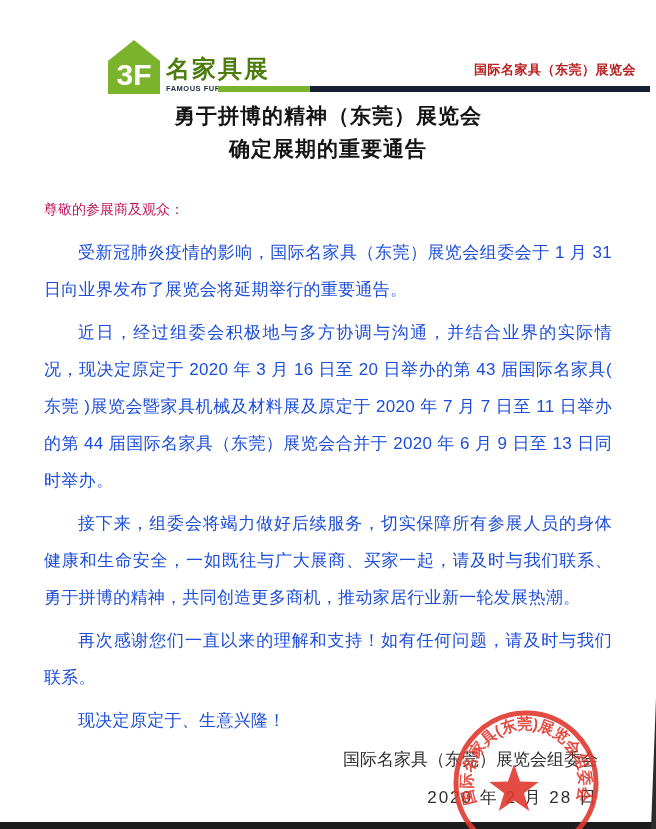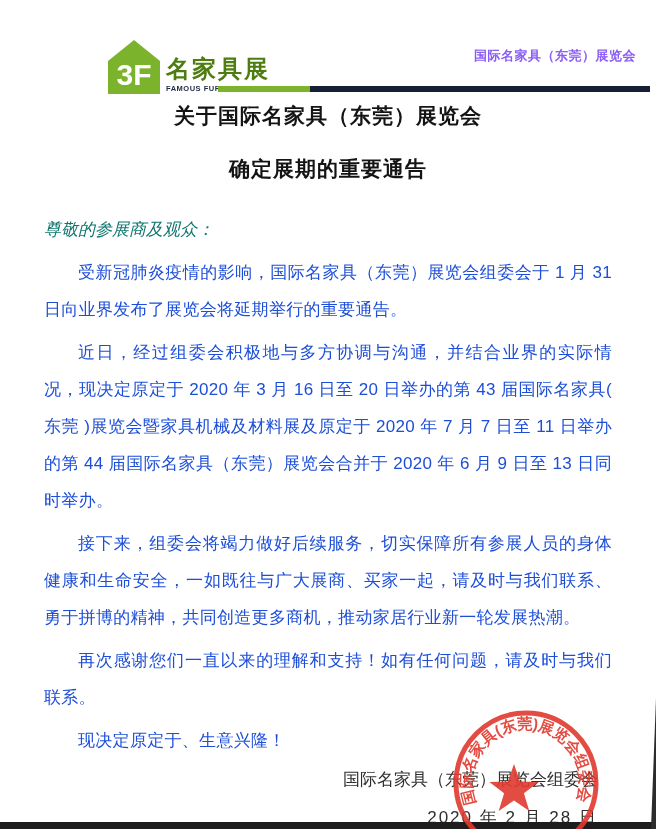--- a/index.html
+++ b/index.html
@@ -8,29 +8,29 @@
     background:#ffffff; overflow:hidden;
     font-family:"Liberation Sans", sans-serif;
     color:#2e2e2e;
   }
 
   
   .logo-house { position:absolute; left:108px; top:40px; width:52px; height:54px; }
   .logo-textblock { position:absolute; left:166px; top:56px; }
   .logo-name { font-size:24px; font-weight:bold; color:#4d7c0f; letter-spacing:2px; line-height:26px; }
   .logo-tagline { font-size:7.5px; font-weight:bold; color:#1f2a45; letter-spacing:0.5px; margin-top:2px; }
-  .banner-label { position:absolute; right:20px; top:47px; font-size:13px; font-weight:bold; color:#8b5cf6; letter-spacing:0.5px; }
+  .banner-label { position:absolute; right:20px; top:61px; font-size:13px; font-weight:bold; color:#b91c1c; letter-spacing:0.5px; }
   .header-bar { position:absolute; left:218px; top:86px; width:432px; height:6px; background:#161f33; }
   .header-bar .bar-green { position:absolute; left:0; top:0; width:92px; height:6px; background:#7cb32c; }
 
   
   .doc { position:absolute; left:44px; top:100px; width:568px; }
   .doc-title { text-align:center; font-size:21px; font-weight:bold; color:#141414; line-height:32px; letter-spacing:1px; }
-  .doc-title.second { margin-top:21px; }
-  .salutation { margin-top:26px; font-size:17px; line-height:37px; color:#0f766e;font-style:italic; }
+  .doc-title.second { margin-top:1px; }
+  .salutation { margin-top:26px; font-size:14px; line-height:37px; color:#be185d; }
   .para { margin:6px 0 0 0; font-size:17px; line-height:37px; color:#1d4ed8; text-indent:2em; text-align:justify; letter-spacing:0.3px; }
   .footer-sign { margin-top:2px; font-size:17px; line-height:38px; color:#2e2e2e; text-align:right; padding-right:14px; }
   .footer-date { font-size:17px; line-height:38px; color:#2e2e2e; text-align:right; padding-right:14px; letter-spacing:2px; }
 
   
   .stamp { position:absolute; left:452px; top:708px; width:150px; height:150px; z-index:3; opacity:0.9; }
 
   
   .edge-bottom { position:absolute; left:0; bottom:0; width:656px; height:7px; background:#1d1d1d; z-index:2; }
   .edge-right { position:absolute; right:0; top:698px; width:5px; height:131px; background:#2c2c2c;
@@ -51,21 +51,21 @@
     <div class="logo-tagline">FAMOUS FURNITURE FAIR</div>
   </div>
 
   <div class="banner-label">国际名家具（东莞）展览会</div>
 
   <div class="header-bar">
     <div class="bar-green"></div>
   </div>
 
   <div class="doc">
-    <div class="doc-title">关于国际名家具（东莞）展览会</div>
+    <div class="doc-title">勇于拼博的精神（东莞）展览会</div>
     <div class="doc-title second">确定展期的重要通告</div>
 
     <div class="salutation">尊敬的参展商及观众：</div>
 
     <p class="para">受新冠肺炎疫情的影响，国际名家具（东莞）展览会组委会于 1 月 31 日向业界发布了展览会将延期举行的重要通告。</p>
     <p class="para">近日，经过组委会积极地与多方协调与沟通，并结合业界的实际情况，现决定原定于 2020 年 3 月 16 日至 20 日举办的第 43 届国际名家具( 东莞 )展览会暨家具机械及材料展及原定于 2020 年 7 月 7 日至 11 日举办的第 44 届国际名家具（东莞）展览会合并于 2020 年 6 月 9 日至 13 日同时举办。</p>
     <p class="para">接下来，组委会将竭力做好后续服务，切实保障所有参展人员的身体健康和生命安全，一如既往与广大展商、买家一起，请及时与我们联系、勇于拼博的精神，共同创造更多商机，推动家居行业新一轮发展热潮。</p>
     <p class="para">再次感谢您们一直以来的理解和支持！如有任何问题，请及时与我们联系。</p>
     <p class="para">现决定原定于、生意兴隆！</p>
 

